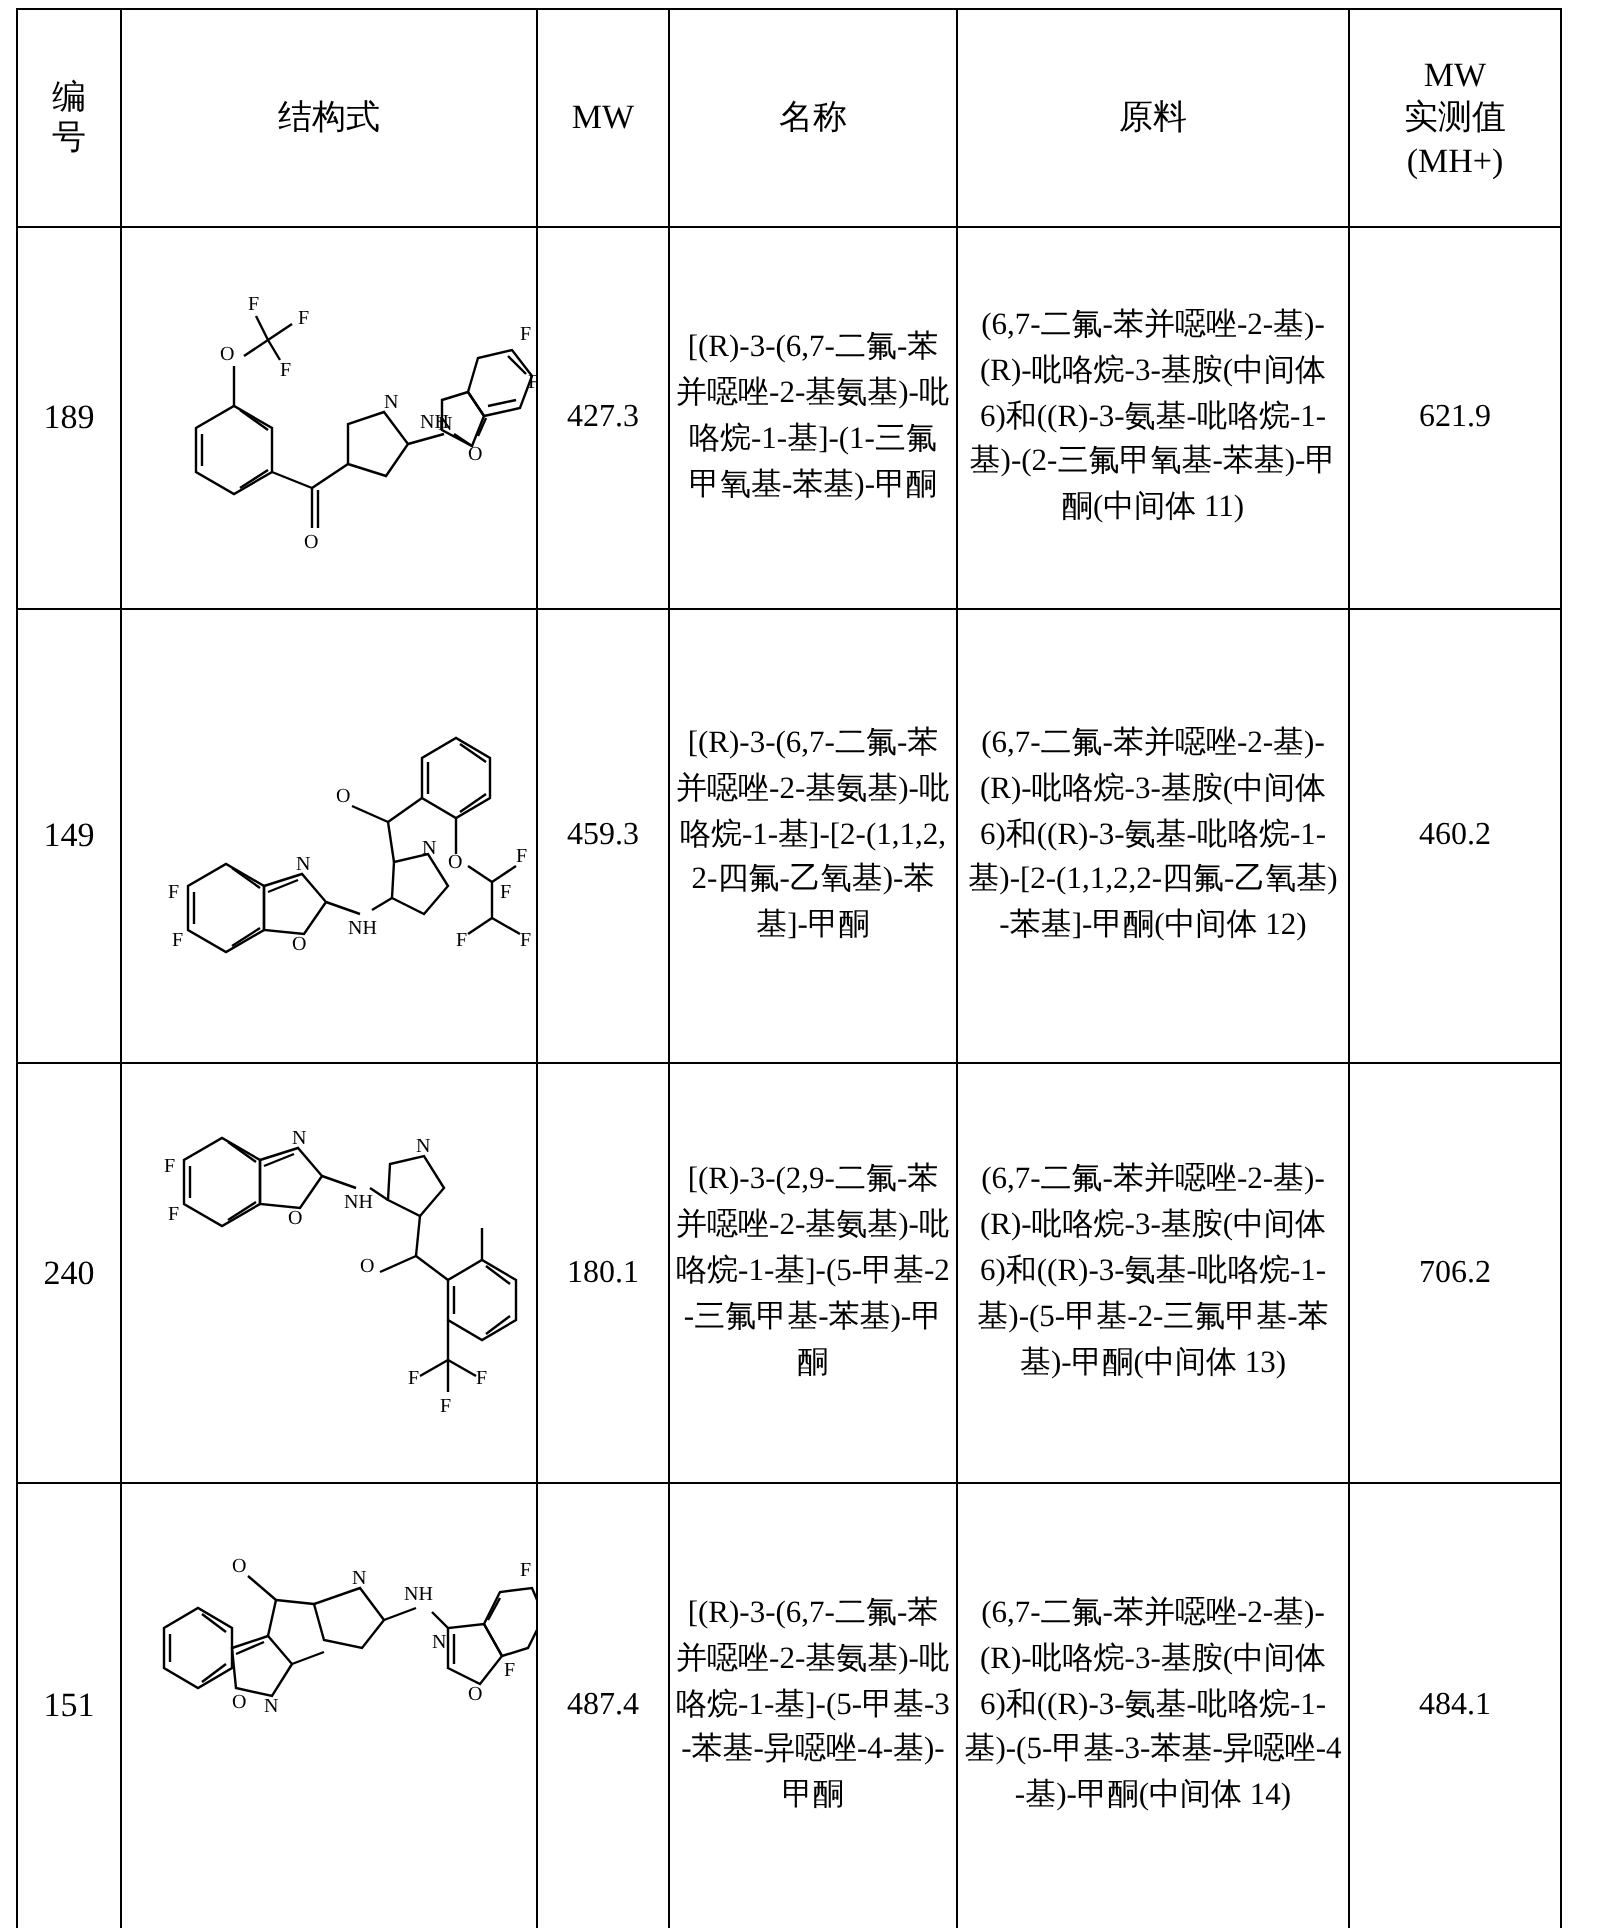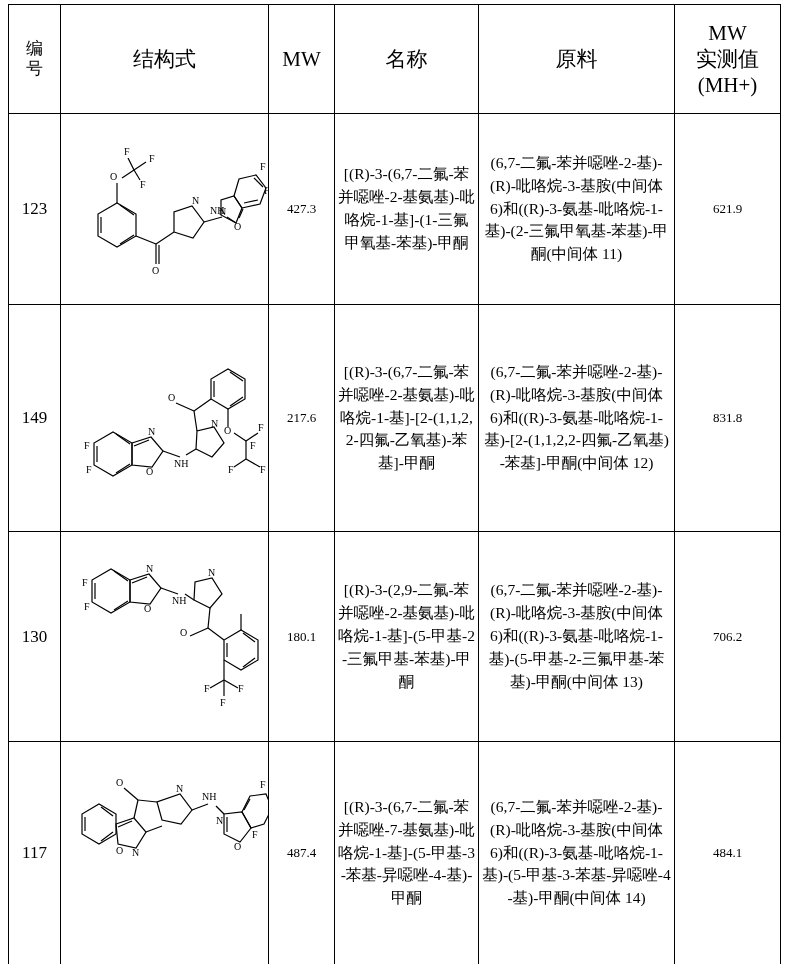--- a/index.html
+++ b/index.html
@@ -38,36 +38,36 @@
   
   col.c-no     { width: 52px; }
   col.c-struct { width: 208px; }
   col.c-mw     { width: 66px; }
   col.c-name   { width: 144px; }
   col.c-raw    { width: 196px; }
   col.c-meas   { width: 106px; }
 
   thead td {
     font-weight: bold;
-    font-size: 21px;
+    font-size: 17px;
     line-height: 1.25;
     height: 104px;
   }
   thead td.hdr-no {
     font-size: 17px;
     line-height: 1.15;
   }
   .hdr-stack { display: block; }
 
   td.cell-no {
     font-size: 17px;
     font-weight: normal;
   }
   td.cell-mw, td.cell-meas {
-    font-size: 13px;
+    font-size: 16px;
     font-weight: bold;
   }
   td.cell-name, td.cell-raw {
     font-size: 15.5px;
     line-height: 1.48;
     text-align: center;
     padding: 6px 6px;
   }
   td.cell-name .txt, td.cell-raw .txt {
     display: block;
@@ -118,21 +118,21 @@
         <td>
           <span class="hdr-stack">MW</span>
           <span class="hdr-stack">实测值</span>
           <span class="hdr-stack">(MH+)</span>
         </td>
       </tr>
     </thead>
     <tbody>
 
       <tr class="r148">
-        <td class="cell-no">123</td>
+        <td class="cell-no">189</td>
         <td class="cell-struct">
           <div class="struct-wrap">
             <svg width="204" height="180" viewBox="0 0 204 180">
               <g fill="none" stroke="#000" stroke-width="1.2">
 
                 <polygon points="34,96 34,118 53,129 72,118 72,96 53,85"></polygon>
                 <line x1="37" y1="99" x2="37" y2="115"></line>
                 <line x1="56" y1="87" x2="70" y2="97"></line>
                 <line x1="70" y1="117" x2="56" y2="126"></line>
 
@@ -230,32 +230,32 @@
                 <text x="104" y="74">O</text>
                 <text x="160" y="107">O</text>
                 <text x="194" y="104">F</text>
                 <text x="186" y="122">F</text>
                 <text x="164" y="146">F</text>
                 <text x="196" y="146">F</text>
               </g>
             </svg>
           </div>
         </td>
-        <td class="cell-mw">217.6</td>
+        <td class="cell-mw">459.3</td>
         <td class="cell-name">
             <span class="txt">[(R)-3-(6,7-二氟-苯并噁唑-2-基氨基)-吡咯烷-1-基]-[2-(1,1,2,2-四氟-乙氧基)-苯基]-甲酮</span>
           </td>
         <td class="cell-raw">
             <span class="txt">(6,7-二氟-苯并噁唑-2-基)-(R)-吡咯烷-3-基胺(中间体 6)和((R)-3-氨基-吡咯烷-1-基)-[2-(1,1,2,2-四氟-乙氧基)-苯基]-甲酮(中间体 12)</span>
           </td>
-        <td class="cell-meas">831.8</td>
+        <td class="cell-meas">460.2</td>
       </tr>
 
       <tr class="r150">
-        <td class="cell-no">130</td>
+        <td class="cell-no">240</td>
         <td class="cell-struct">
           <div class="struct-wrap">
             <svg width="204" height="180" viewBox="0 0 204 180">
               <g fill="none" stroke="#000" stroke-width="1.2">
 
                 <polygon points="28,34 28,56 47,67 66,56 66,34 47,23"></polygon>
                 <line x1="31" y1="37" x2="31" y2="53"></line>
                 <line x1="50" y1="25" x2="64" y2="35"></line>
                 <line x1="64" y1="55" x2="50" y2="64"></line>
                 <polygon points="66,34 85,28 97,42 86,58 66,56"></polygon>
@@ -301,21 +301,21 @@
         <td class="cell-name">
             <span class="txt">[(R)-3-(2,9-二氟-苯并噁唑-2-基氨基)-吡咯烷-1-基]-(5-甲基-2-三氟甲基-苯基)-甲酮</span>
           </td>
         <td class="cell-raw">
             <span class="txt">(6,7-二氟-苯并噁唑-2-基)-(R)-吡咯烷-3-基胺(中间体 6)和((R)-3-氨基-吡咯烷-1-基)-(5-甲基-2-三氟甲基-苯基)-甲酮(中间体 13)</span>
           </td>
         <td class="cell-meas">706.2</td>
       </tr>
 
       <tr class="r151">
-        <td class="cell-no">117</td>
+        <td class="cell-no">151</td>
         <td class="cell-struct">
           <div class="struct-wrap">
             <svg width="204" height="180" viewBox="0 0 204 180">
               <g fill="none" stroke="#000" stroke-width="1.2">
 
                 <polygon points="18,52 18,72 35,82 52,72 52,52 35,42"></polygon>
                 <line x1="21" y1="55" x2="21" y2="69"></line>
                 <line x1="37" y1="45" x2="49" y2="54"></line>
                 <line x1="49" y1="70" x2="37" y2="79"></line>
 
@@ -348,21 +348,21 @@
                 <text x="152" y="62">N</text>
                 <text x="170" y="88">O</text>
                 <text x="196" y="26">F</text>
                 <text x="188" y="76">F</text>
               </g>
             </svg>
           </div>
         </td>
         <td class="cell-mw">487.4</td>
         <td class="cell-name">
-            <span class="txt">[(R)-3-(6,7-二氟-苯并噁唑-7-基氨基)-吡咯烷-1-基]-(5-甲基-3-苯基-异噁唑-4-基)-甲酮</span>
+            <span class="txt">[(R)-3-(6,7-二氟-苯并噁唑-2-基氨基)-吡咯烷-1-基]-(5-甲基-3-苯基-异噁唑-4-基)-甲酮</span>
           </td>
         <td class="cell-raw">
             <span class="txt">(6,7-二氟-苯并噁唑-2-基)-(R)-吡咯烷-3-基胺(中间体 6)和((R)-3-氨基-吡咯烷-1-基)-(5-甲基-3-苯基-异噁唑-4-基)-甲酮(中间体 14)</span>
           </td>
         <td class="cell-meas">484.1</td>
       </tr>
 
     </tbody>
   </table>
 

